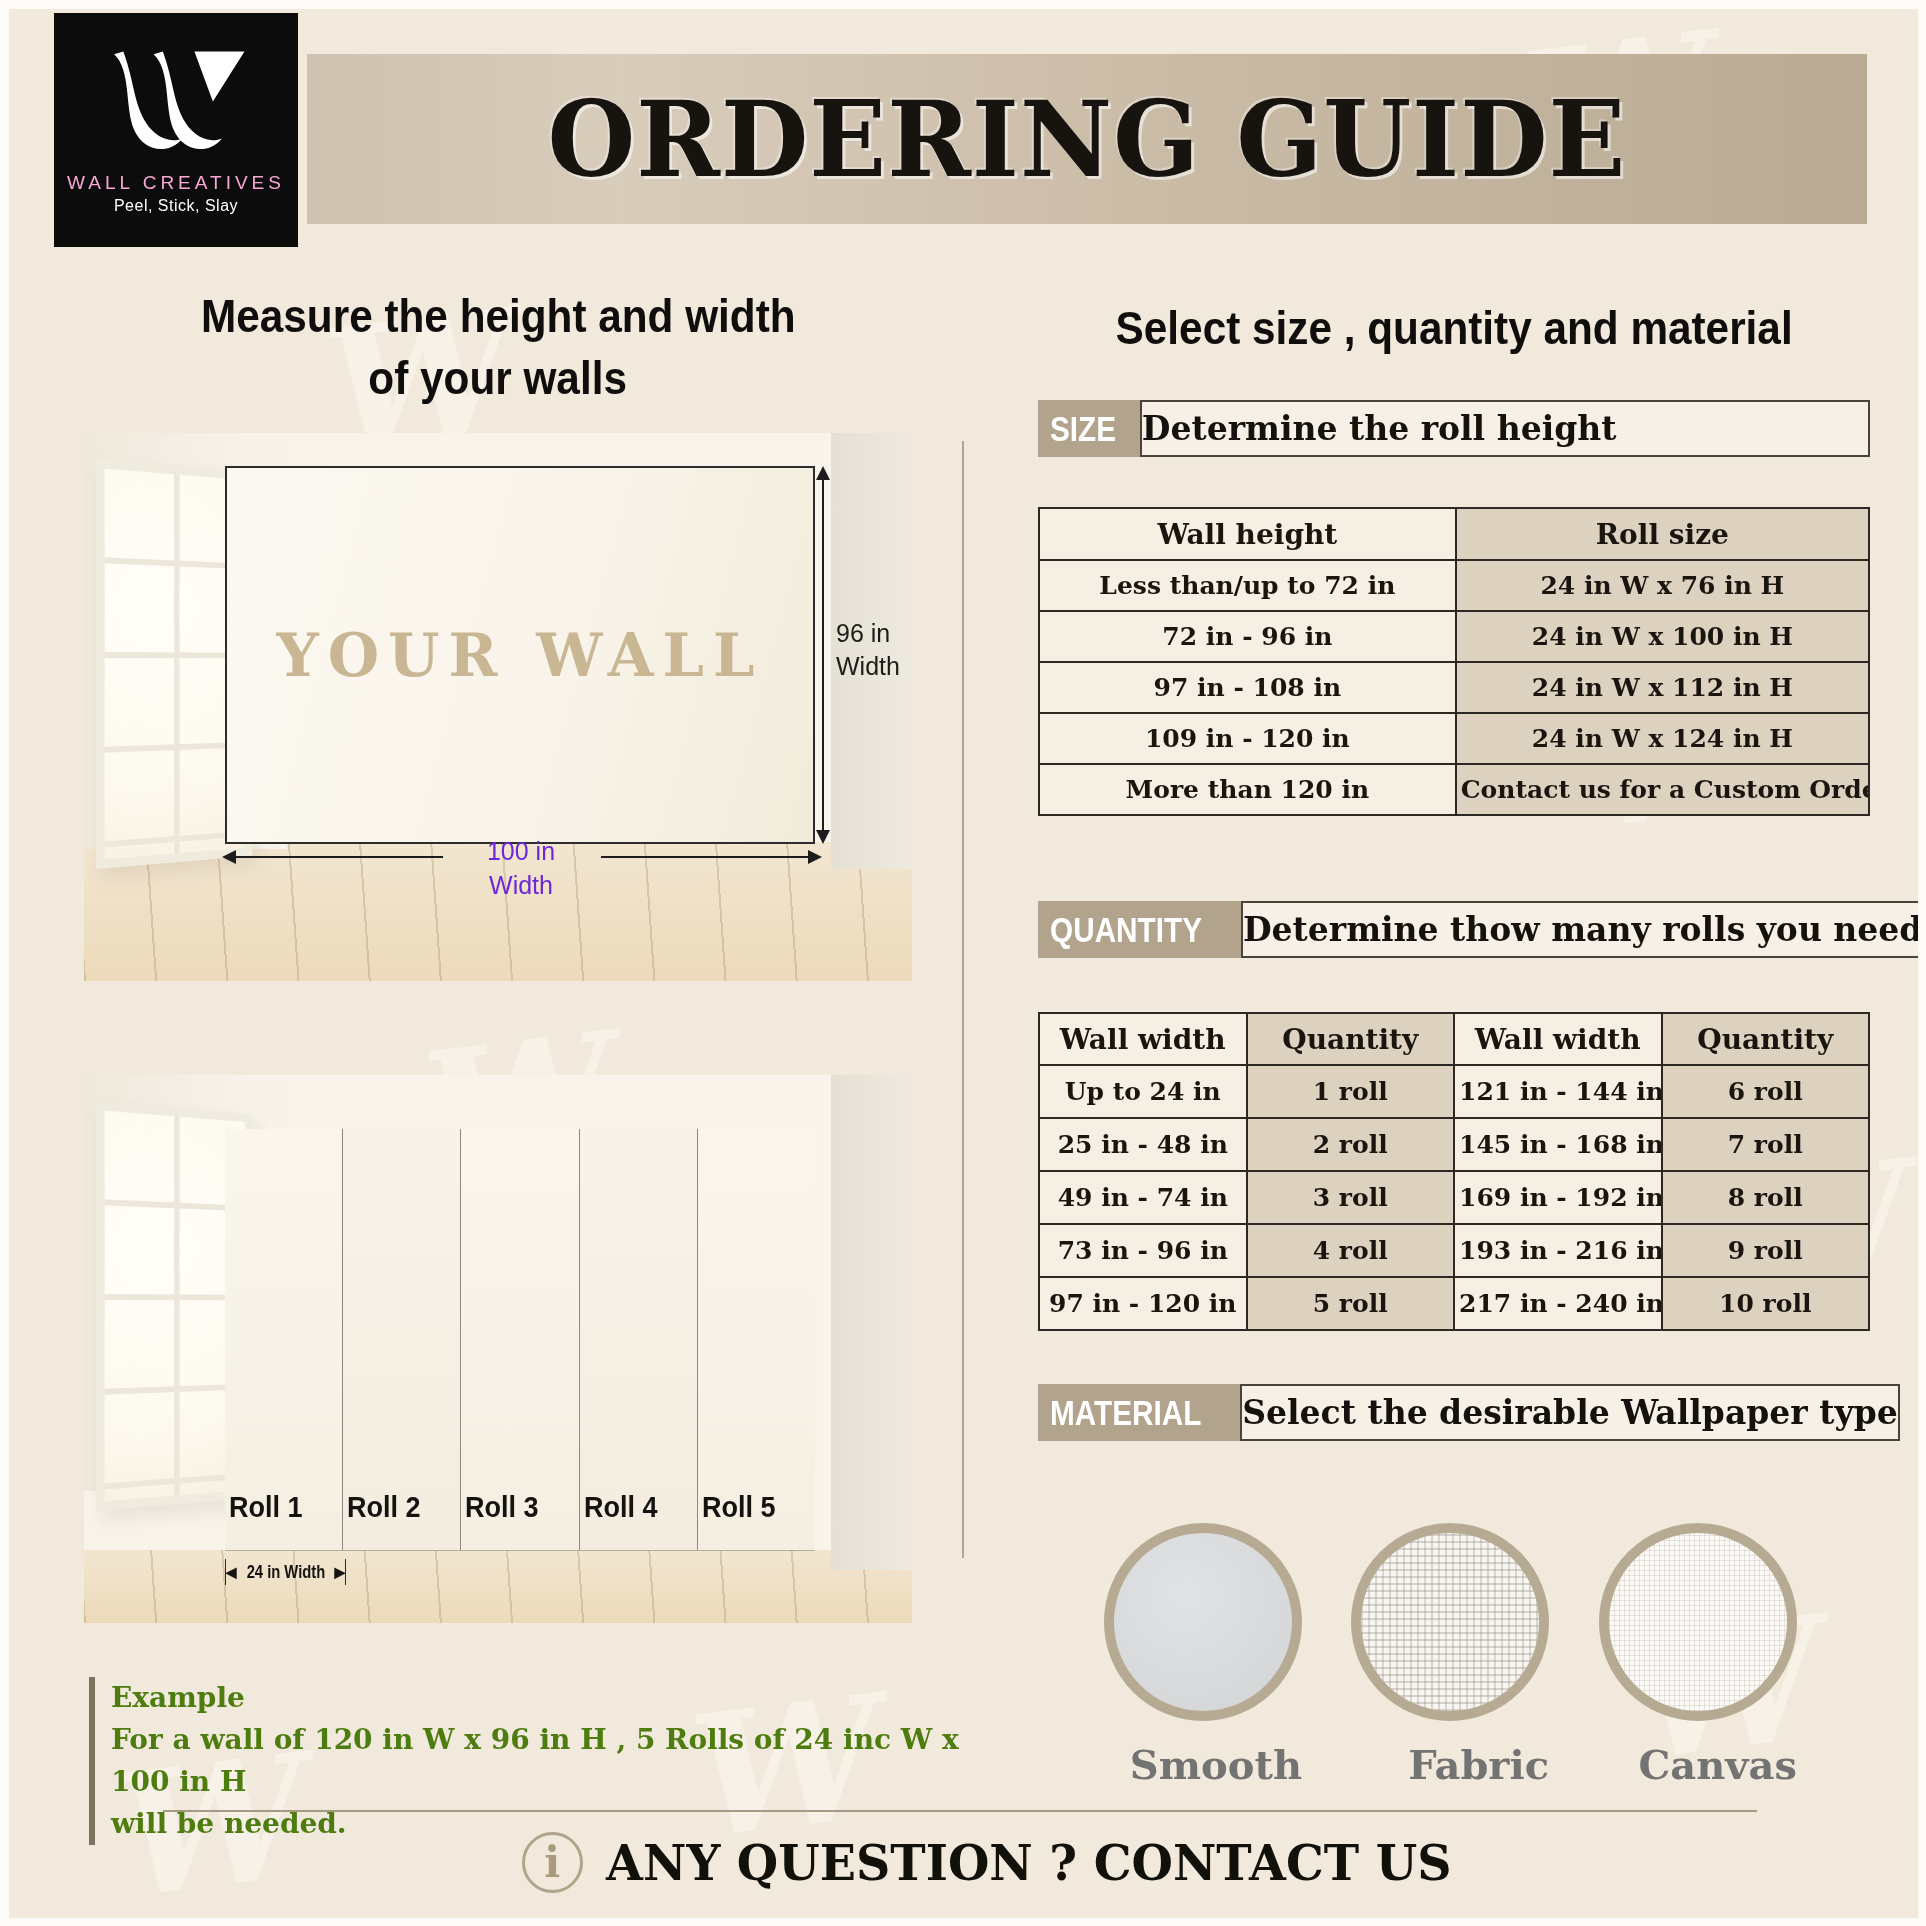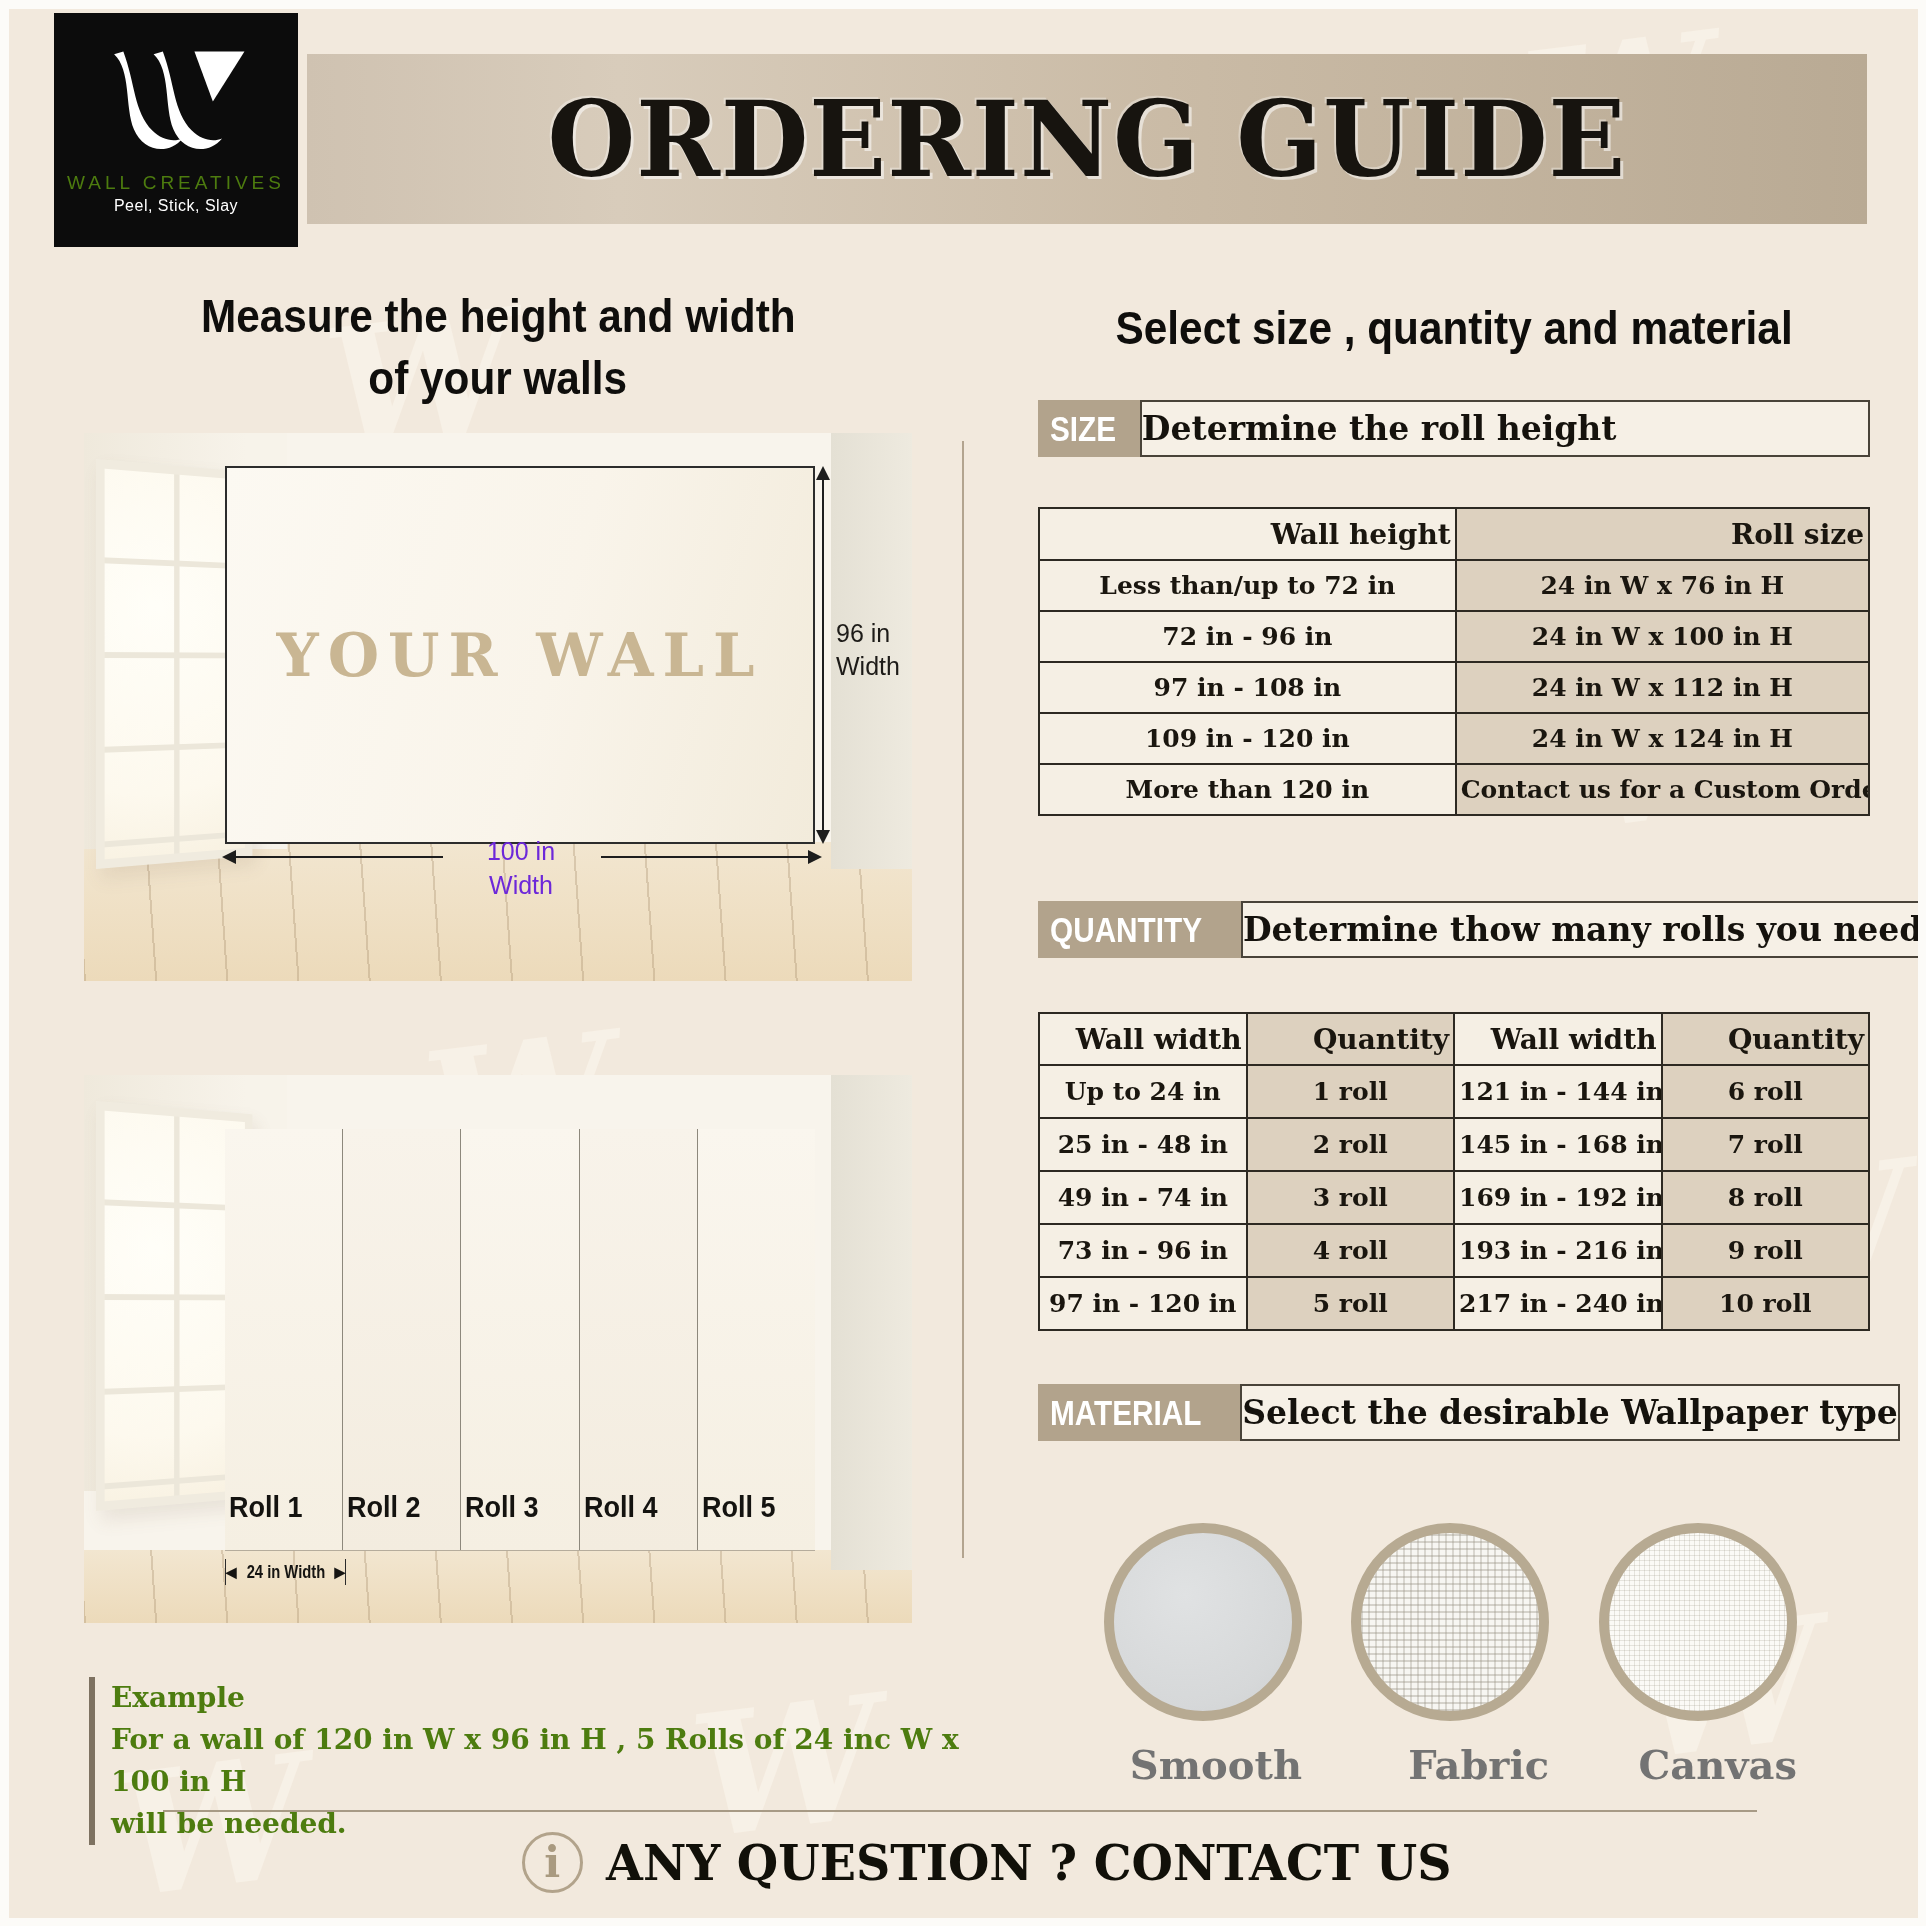--- a/index.html
+++ b/index.html
@@ -9,21 +9,21 @@
   }
   .frame{position:absolute;inset:0;border:9px solid #fcfbf8;pointer-events:none;z-index:60;}
   
   .wm{position:absolute;font-family:"DejaVu Serif",serif;font-style:italic;font-weight:bold;
       font-size:168px;color:#f9f3e9;opacity:.85;transform:rotate(-7deg);z-index:0;
       user-select:none;line-height:1;}
   
   .logo-box{position:absolute;left:54px;top:13px;width:244px;height:234px;background:#0c0c0c;
     z-index:2;display:flex;flex-direction:column;align-items:center;justify-content:center;}
   .logo-mark{width:158px;height:121px;margin-bottom:6px;}
-  .brand-name{color:#4d7c0f;font-size:19px;letter-spacing:4px;white-space:nowrap;}
+  .brand-name{color:#f9a8d4;font-size:19px;letter-spacing:4px;white-space:nowrap;}
   .brand-tagline{color:#fff;font-size:16px;letter-spacing:0.5px;margin-top:3px;white-space:nowrap;}
   .title-band{position:absolute;left:307px;top:54px;width:1560px;height:170px;z-index:1;
     background:linear-gradient(90deg,#cfc2b1 0%,#d8ccbb 20%,#cabba6 55%,#b9aa94 100%);
     display:flex;align-items:center;justify-content:center;}
   .title-band h1{margin:0;font-family:"DejaVu Serif",serif;font-weight:bold;font-size:105px;
     letter-spacing:1px;color:#17140f;transform:scaleX(.96);white-space:nowrap;
     text-shadow:3px 3px 0 rgba(255,255,255,.55), -2px -2px 0 rgba(255,255,255,.35);}
   
   .col-heading{position:absolute;text-align:center;font-weight:bold;font-size:47px;line-height:1.32;
     color:#0f0e0c;z-index:2;}
@@ -103,21 +103,21 @@
   .section-label{background:#b2a38c;color:#fff;font-weight:bold;font-size:35px;
     display:flex;align-items:center;padding:0 12px;letter-spacing:0;}
   .section-label span{display:inline-block;transform:scaleX(.85);transform-origin:left center;white-space:nowrap;}
   .section-instruction{flex:1;border:2px solid #494339;background:#f6f0e6;
     font-family:"DejaVu Serif",serif;font-weight:bold;font-size:33px;display:flex;
     align-items:center;color:#15120d;white-space:nowrap;}
   table.guide{position:absolute;left:1038px;width:832px;border-collapse:collapse;z-index:2;
     font-family:"DejaVu Serif",serif;font-weight:bold;color:#1a160f;table-layout:fixed;}
   table.guide td,table.guide th{border:2px solid #2d2922;text-align:center;padding:0 4px;
     overflow:hidden;white-space:nowrap;}
-  table.guide th{font-size:28px;height:50px;text-align:right;}
+  table.guide th{font-size:28px;height:50px;}
   table.guide td{font-size:25px;}
   .size-table{top:507px;}
   .size-table td{height:49px;}
   .size-table .c0{width:49%;}
   .qty-table{top:1012px;}
   .qty-table td{height:51px;font-size:24px;}
   .cream{background:#f5efe4;}
   .tan{background:#ddd1bf;}
   
   .peel-stick{position:absolute;left:1038px;top:1469px;width:832px;text-align:center;

